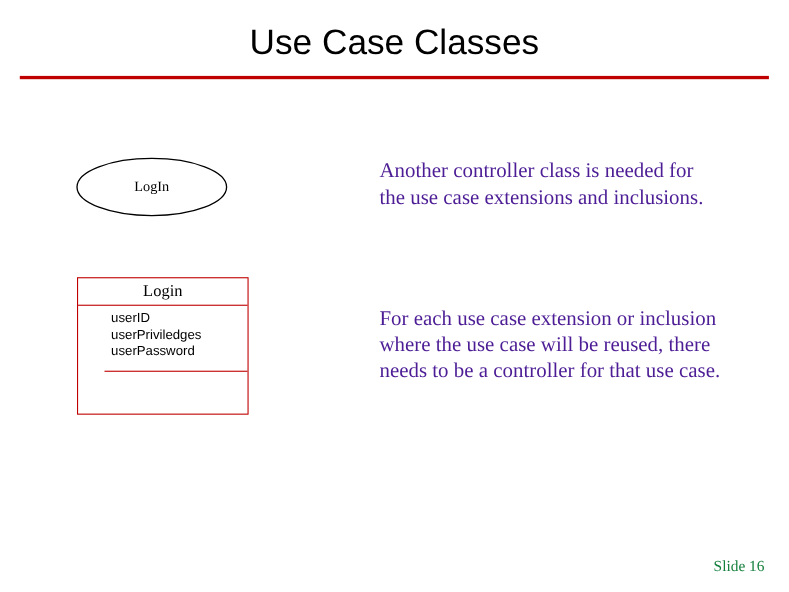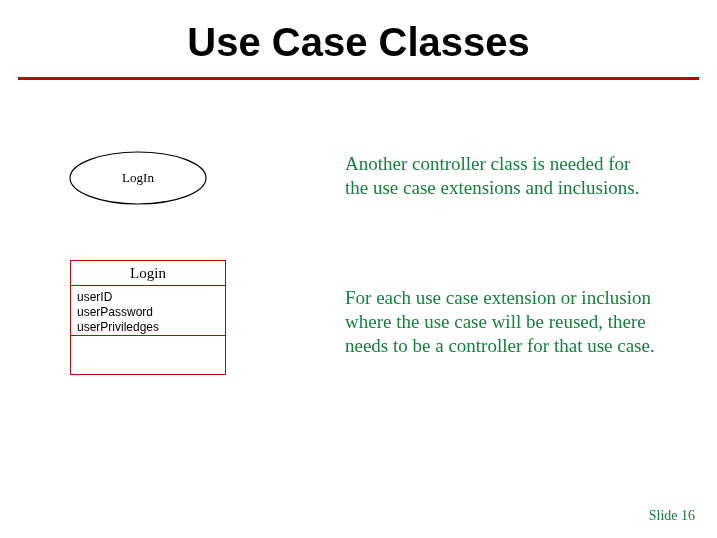--- a/index.html
+++ b/index.html
@@ -6,22 +6,22 @@
   body {
     width: 717px;
     height: 538px;
     background: #ffffff;
     font-family: Arial, Helvetica, sans-serif;
     position: relative;
     overflow: hidden;
   }
   .title {
     text-align: center;
-    font-size: 40px;
-    font-weight: bold;
+    font-size: 32px;
+    font-weight: normal;
     color: #000;
     padding-top: 20px;
     padding-bottom: 12px;
   }
   .rule {
     border: none;
     border-top: 3px solid #c00000;
     margin: 0 18px;
   }
   .content {
@@ -56,34 +56,35 @@
   }
   .class-name {
     text-align: center;
     font-size: 15px;
     font-family: "Times New Roman", Times, serif;
     padding: 4px 0 3px 0;
     border-bottom: 1px solid #c00000;
   }
   .class-attrs {
     border-bottom: 1px solid #c00000;
-    padding: 4px 6px 0 6px;
+    padding: 4px 6px 10px 6px;
     font-size: 12px;
     line-height: 1.25;
     font-family: Arial, Helvetica, sans-serif;
+    margin-left: 24px;
   }
   .class-ops {
     height: 38px;
   }
   .para {
     position: absolute;
     font-family: "Times New Roman", Times, serif;
     font-size: 19px;
     line-height: 1.25;
-    color: #15803d;
+    color: #4c1d95;
   }
   .para1 { left: 345px; top: 72px; width: 300px; }
   .para2 { left: 345px; top: 182px; width: 330px; margin-top: 24px; }
   .footer {
     position: absolute;
     right: 22px;
     bottom: 14px;
     font-family: "Times New Roman", Times, serif;
     font-size: 14px;
     color: #15803d;
@@ -101,22 +102,22 @@
     <svg width="140" height="56" viewBox="0 0 140 56">
       <ellipse cx="70" cy="28" rx="68" ry="26" fill="#ffffff" stroke="#000000" stroke-width="1.2"></ellipse>
     </svg>
     <div class="ellipse-label">LogIn</div>
   </div>
 
   <div class="class-box">
     <div class="class-name">Login</div>
     <div class="class-attrs">
       <div>userID</div>
+      <div>userPriviledges</div>
       <div>userPassword</div>
-      <div>userPriviledges</div>
     </div>
     <div class="class-ops"></div>
   </div>
 
   <div class="para para1">Another controller class is needed for the use case extensions and inclusions.</div>
   <div class="para para2">For each use case extension or inclusion where the use case will be reused, there needs to be a controller for that use case.</div>
 
 </div>
 
 <div class="footer">Slide 16</div>

